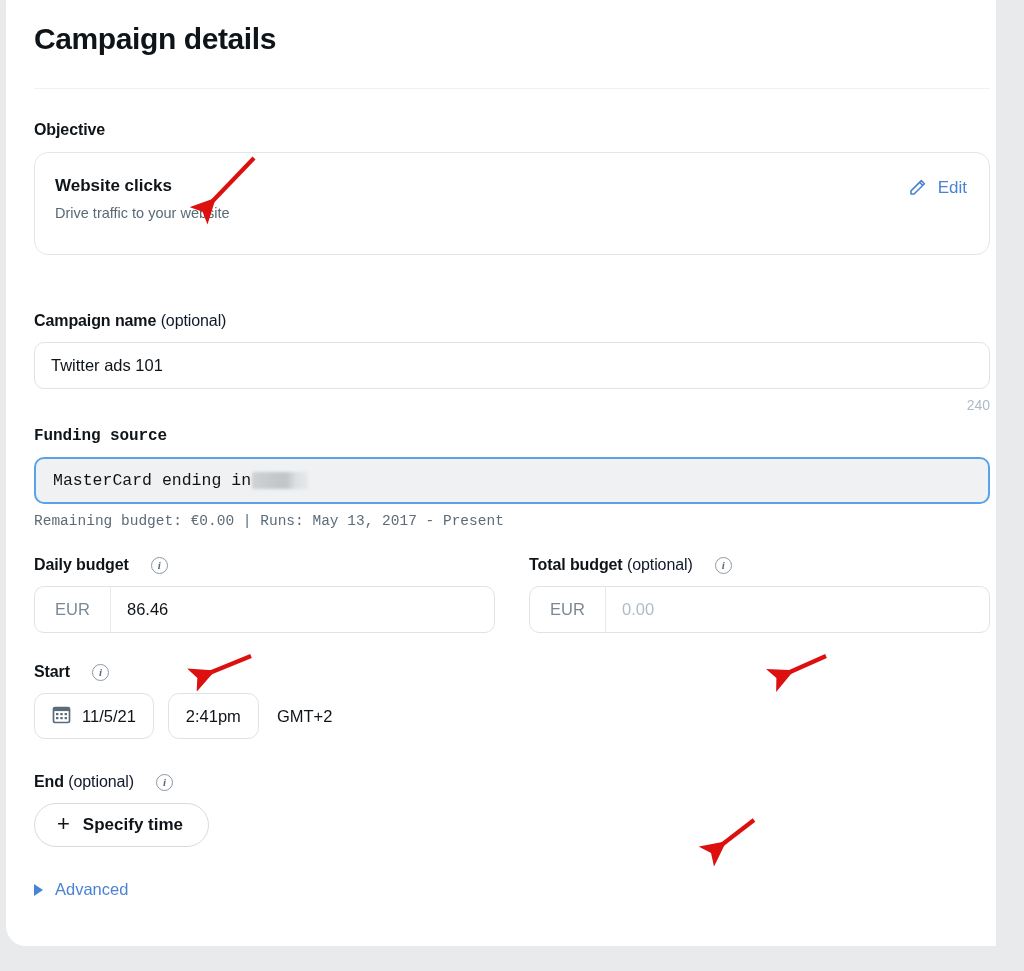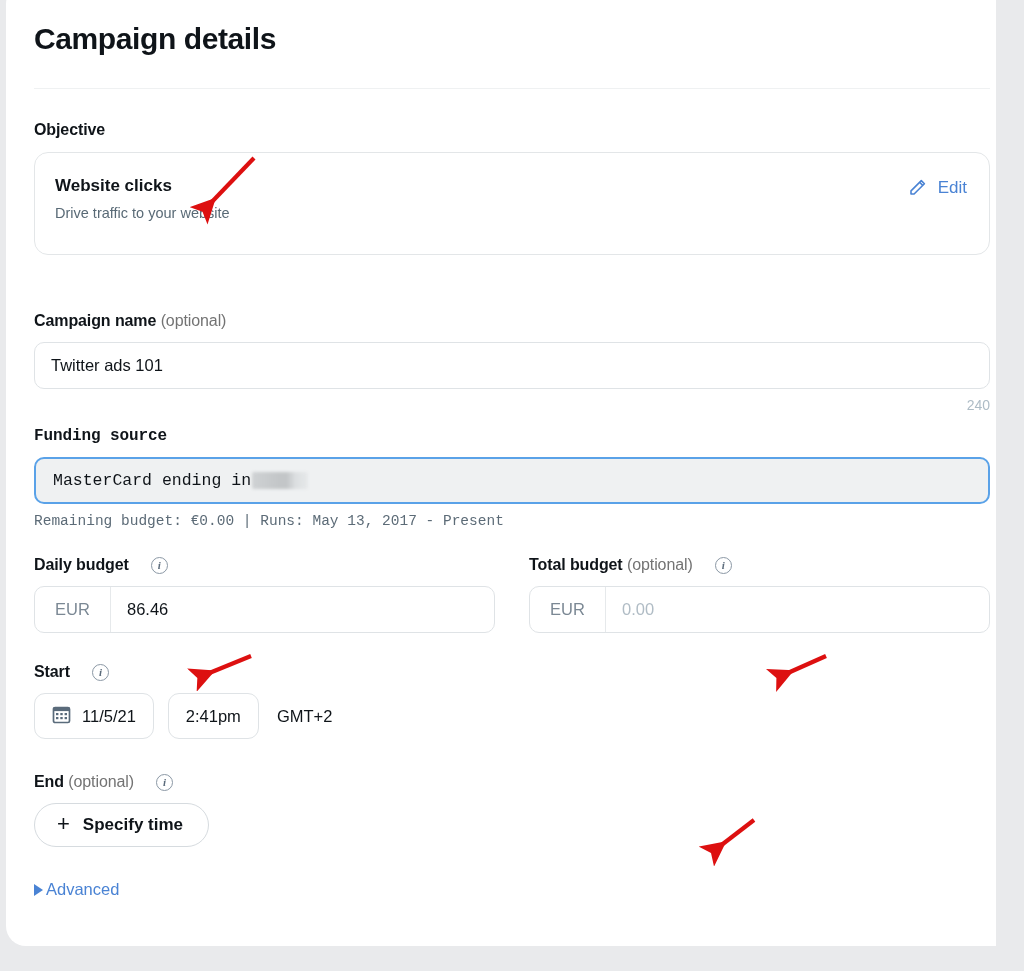--- a/index.html
+++ b/index.html
@@ -48,21 +48,21 @@
 
   
   .section-label {
     font-size: 16px;
     font-weight: bold;
     color: #0f1419;
     letter-spacing: -0.1px;
   }
   .section-label .optional {
     font-weight: normal;
-    color: #737373;
+    color: #0f172a;
   }
   .label-row {
     display: flex;
     align-items: center;
     gap: 22px;
   }
 
   
   .info-icon {
     display: inline-flex;
@@ -246,21 +246,21 @@
     line-height: 1;
     color: #0f1419;
     margin-top: -2px;
   }
 
   
   .advanced {
     margin-top: 33px;
     display: flex;
     align-items: center;
-    gap: 3px;
+    gap: 12px;
     cursor: pointer;
   }
   .tri {
     width: 0; height: 0;
     border-left: 9px solid #4a83d4;
     border-top: 6px solid transparent;
     border-bottom: 6px solid transparent;
   }
   .advanced-label {
     color: #4a83d4;

